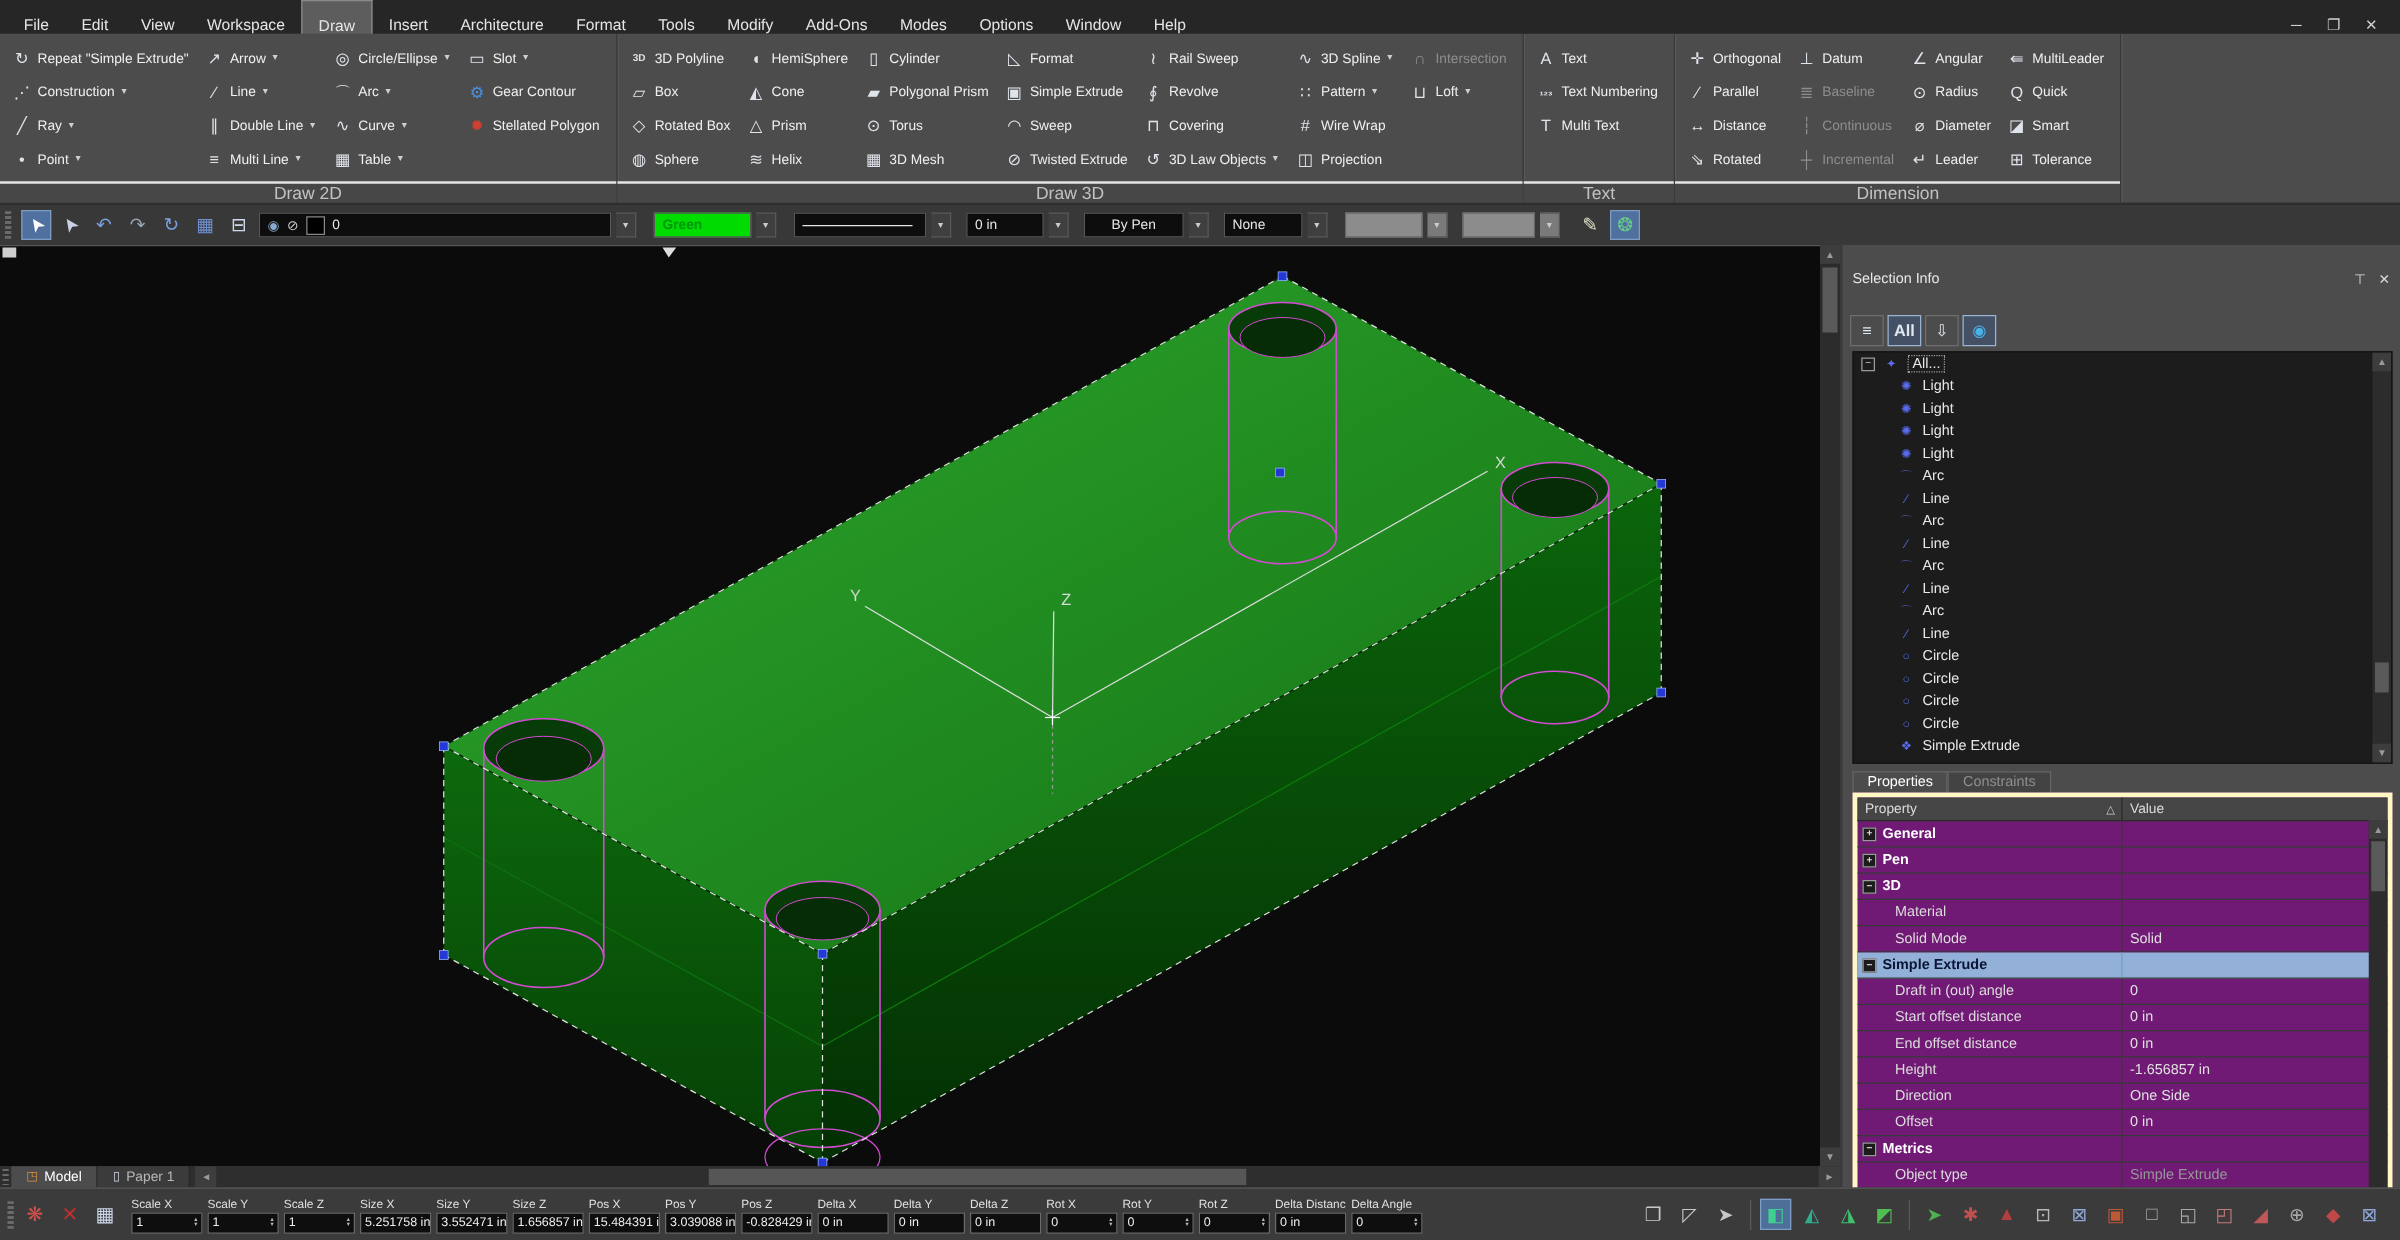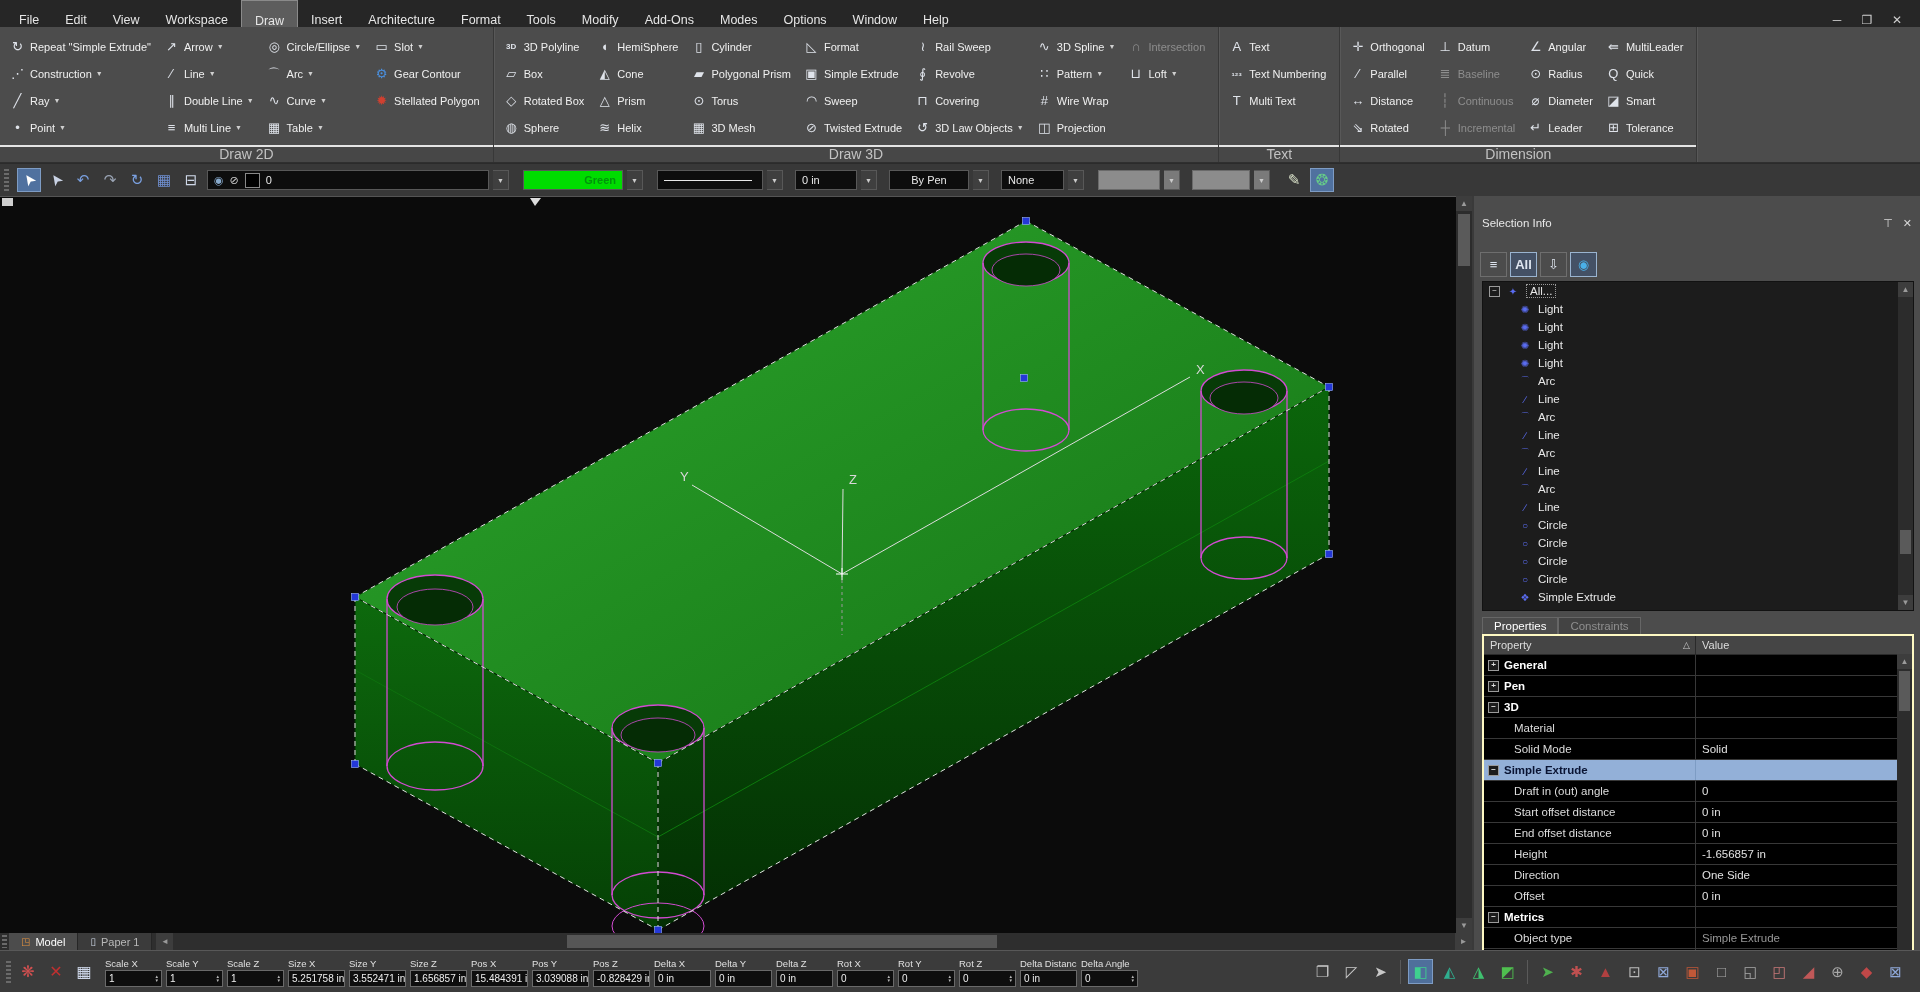--- a/index.html
+++ b/index.html
@@ -32,21 +32,21 @@
   #toolbar2{position:absolute;top:163px;left:0;right:0;height:33px;background:#383838;border-top:1px solid #2b2b2b;display:flex;align-items:center;gap:4px;padding-left:4px;box-sizing:border-box;}
   .grip{width:5px;height:22px;margin-right:4px;background:repeating-linear-gradient(#6a6a6a 0 2px,transparent 2px 4px);flex:none;}
   .tbtn{width:24px;height:24px;display:flex;align-items:center;justify-content:center;color:#c9d2e4;font-size:15px;flex:none;}
   .tbtn.active{background:#50719f;border:1px solid #7e9cc4;box-sizing:border-box;}
   .rot{transform:rotate(-125deg);display:inline-block;}
   .combo{height:20px;background:#0d0d0d;border:1px solid #585858;display:flex;align-items:center;color:#e8e8e8;font-size:11px;padding:0 6px;box-sizing:border-box;flex:none;}
   .dd{width:16px;height:20px;background:#3f3f3f;border:1px solid #585858;border-left:none;display:flex;align-items:center;justify-content:center;font-size:7px;color:#ccc;box-sizing:border-box;flex:none;}
   .combo.disabled{background:#8c8c8c;border-color:#6a6a6a;}
   #layercombo{width:282px;gap:6px;}
   .swatch{width:13px;height:13px;background:#000;border:1px solid #888;}
-  #greencombo{width:100px;justify-content:flex-end;font-weight:bold;}
+  #greencombo{width:78px;justify-content:flex-start;font-weight:bold;}
   #linecombo{width:106px;}
   .linepreview{width:88px;height:1px;background:#e8e8e8;}
 
   
   #canvas{position:absolute;top:196px;left:0;width:1456px;height:737px;background:#0b0b0b;border-top:1px solid #555;box-sizing:border-box;}
   #vscroll{position:absolute;top:196px;left:1456px;width:16px;height:737px;background:#2c2c2c;}
   .sarrow{position:absolute;left:0;width:16px;height:15px;color:#9a9a9a;font-size:8px;display:flex;align-items:center;justify-content:center;background:#3d3d3d;}
   #vthumb{position:absolute;left:2px;top:18px;width:12px;height:52px;background:#5a5a5a;}
 
   
@@ -70,21 +70,21 @@
   .titem.root{padding-left:6px;}
   .ticon{width:16px;text-align:center;color:#5a6cf0;font-size:10px;margin-right:5px;flex:none;}
   .tlabel.sel{border:1px dotted #9a9a9a;padding:0 3px;}
   .expbox{width:9px;height:9px;border:1px solid #9a9a9a;background:#1c1c1c;color:#ddd;font-size:8px;line-height:8px;text-align:center;margin-right:5px;flex:none;}
   .tscroll{position:absolute;right:0;top:0;bottom:0;width:15px;background:#2c2c2c;}
   .tscroll .sarrow{width:15px;}
   #ttreethumb{position:absolute;left:2px;top:248px;width:11px;height:24px;background:#5a5a5a;}
   #ptabs{display:flex;margin:6px 0 0 8px;}
   .ptab{padding:2px 11px;font-size:11.5px;background:#4c4c4c;color:#fff;border:1px solid #666;border-bottom:none;}
   .ptab.disabled{color:#8f8f8f;background:#434343;}
-  #grid{margin:0 6px 0 8px;background:#000000;border:2px solid #fef9c3;position:relative;}
+  #grid{margin:0 6px 0 8px;background:#701a75;border:4px solid #fef9c3;position:relative;}
   #ghead{display:flex;height:18px;background:#454545;color:#ddd;font-size:11px;border-bottom:1px solid #2a2a2a;align-items:center;}
   .ghp{width:212px;padding-left:6px;display:flex;align-items:center;border-right:1px solid #2a2a2a;height:100%;box-sizing:border-box;}
   .ghp .sorticon{margin-left:auto;margin-right:5px;font-size:9px;color:#ccc;}
   .ghv{flex:1;padding-left:6px;}
   .grow{display:flex;height:20px;border-bottom:1px solid #383838;align-items:stretch;font-size:11.5px;}
   .gp{width:212px;border-right:1px solid #383838;display:flex;align-items:center;box-sizing:border-box;}
   .gp .expbox{margin-left:4px;}
   .gp.item{padding-left:30px;color:#dcdcdc;}
   .gp.group{font-weight:bold;color:#fff;}
   .gv{flex:1;padding-left:6px;color:#e0e0e0;display:flex;align-items:center;padding-right:16px;}

